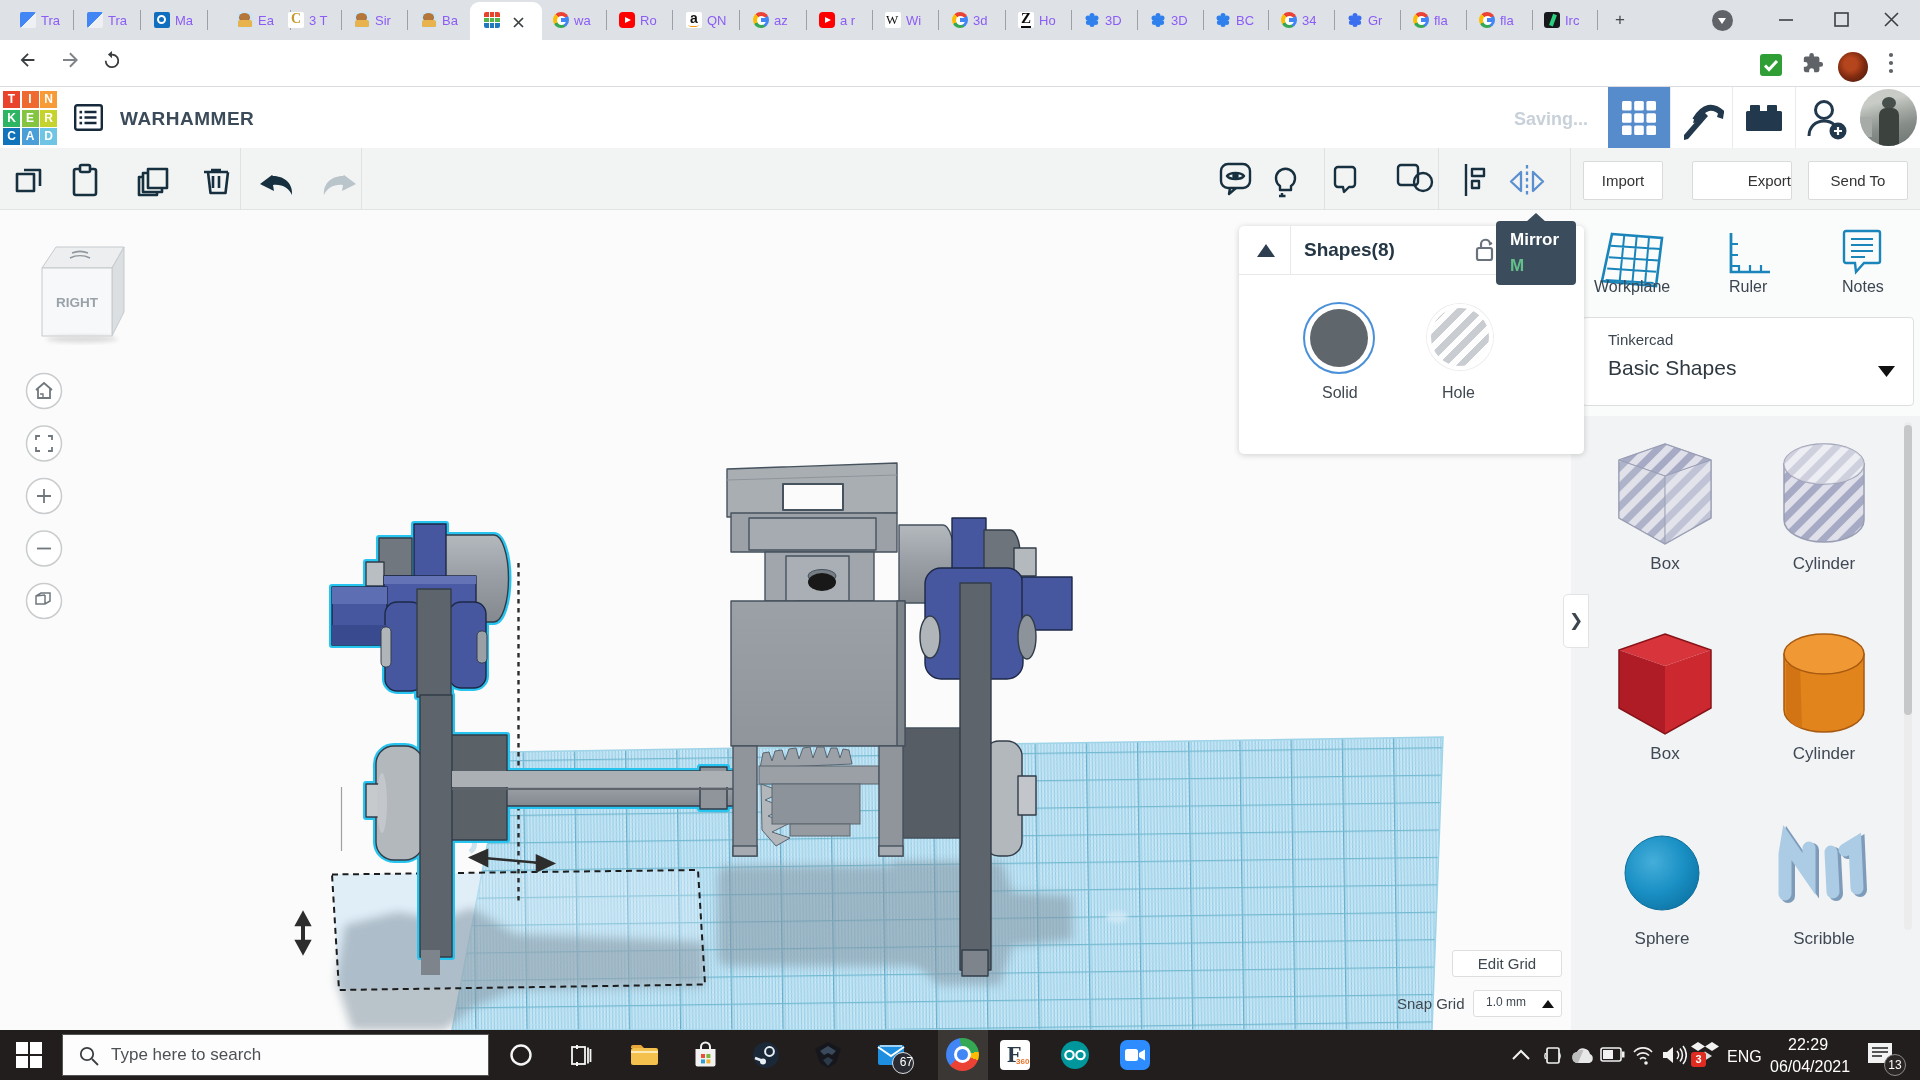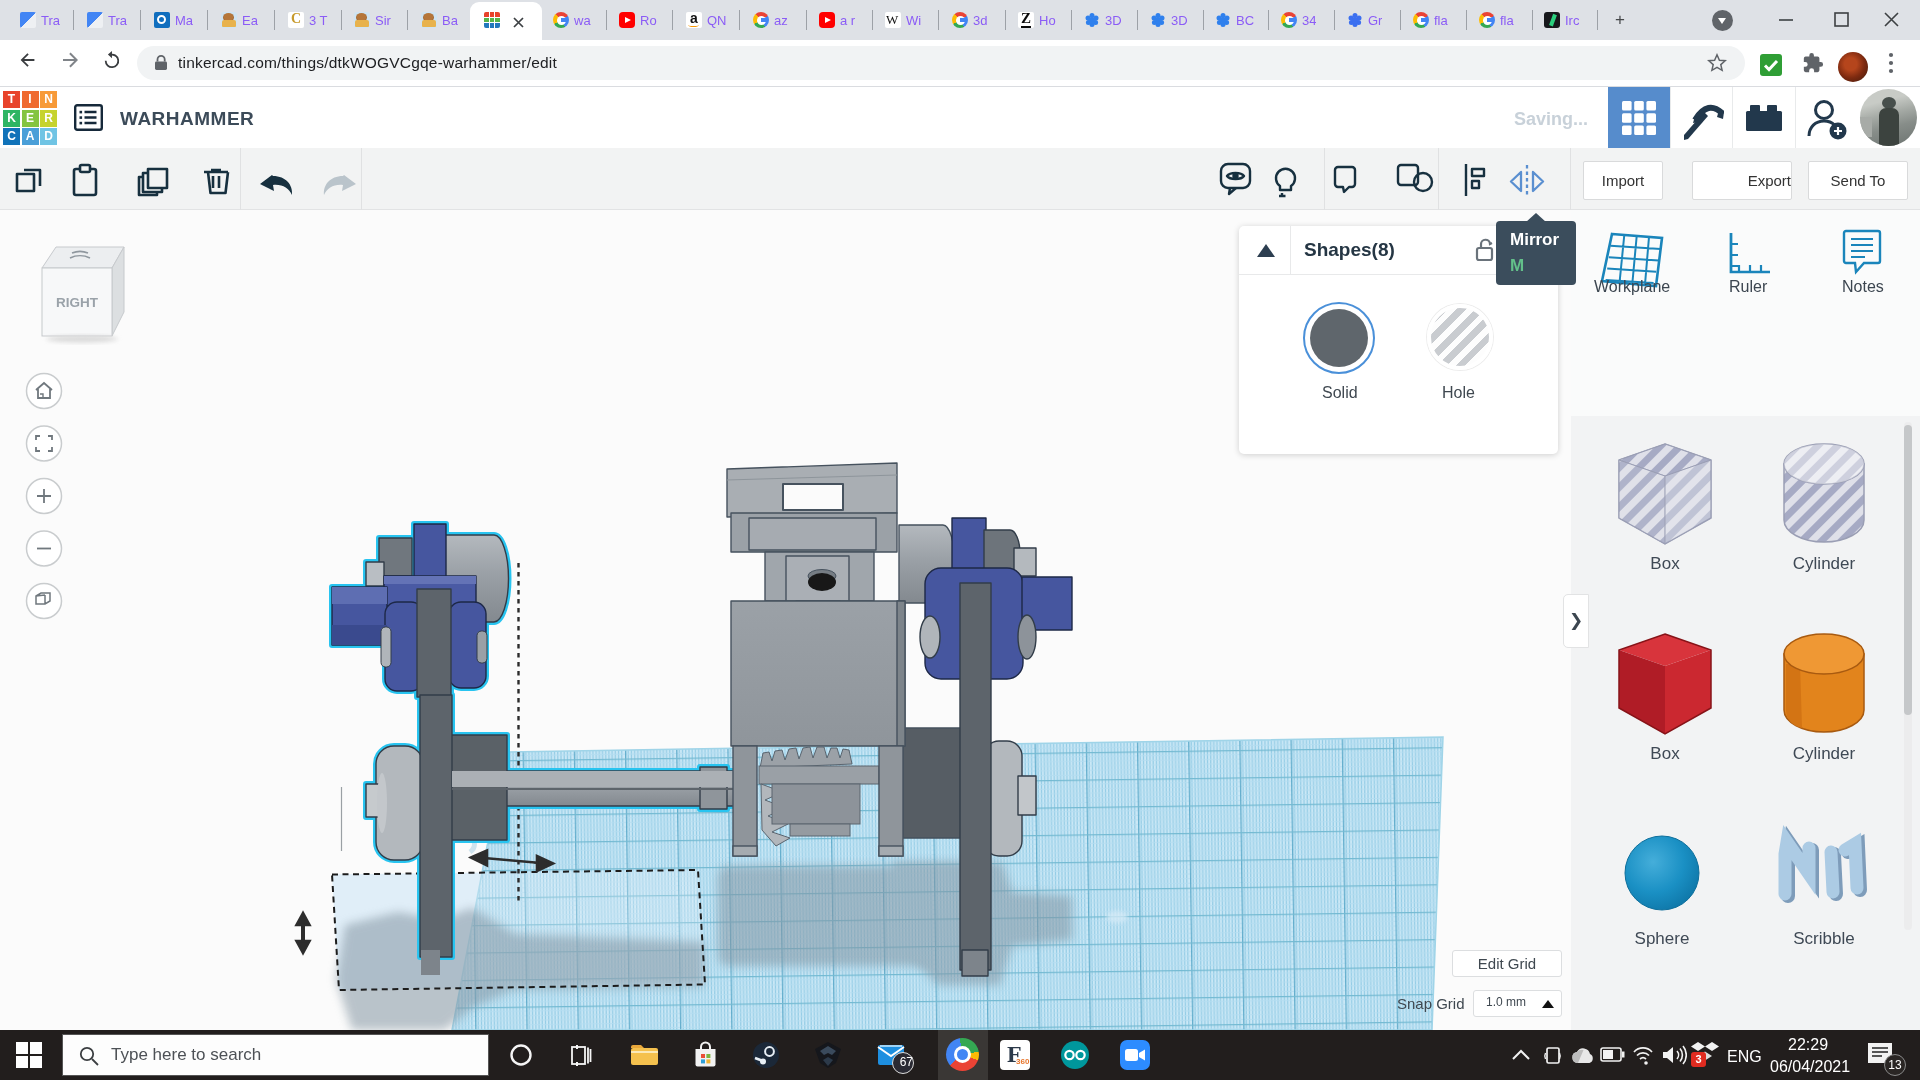--- a/index.html
+++ b/index.html
@@ -65,21 +65,21 @@
     <span class="tx">Tra</span>
     <span class="sep"></span>
   </div>
 <div class="tab" style="left:142px">
     <div class="fv ol">
       <i></i>
     </div>
     <span class="tx">Ma</span>
     <span class="sep"></span>
   </div>
-<div class="tab" style="left:209px">
+<div class="tab" style="left:225px">
     <div class="fv mk"></div>
     <span class="tx">Ea</span>
     <span class="sep"></span>
   </div>
 <div class="tab" style="left:276px">
     <div class="fv cc">
       <i>C</i>
     </div>
     <span class="tx">3 T</span>
     <span class="sep"></span>
@@ -263,30 +263,20 @@
 <div id="navbar">
 <svg class="nicon" style="left:16px" width="24" height="24" viewBox="0 0 24 24">
       <path d="M19 11H7.8l5-5L11.4 4.6 4 12l7.4 7.4L12.8 18l-5-5H19z" fill="#3a3d40" transform="scale(0.92) translate(1,1)"></path>
     </svg>
 <svg class="nicon" style="left:58px" width="24" height="24" viewBox="0 0 24 24">
       <path d="M5 11h11.2l-5-5 1.4-1.4L20 12l-7.4 7.4L11.2 18l5-5H5z" fill="#808489"></path>
     </svg>
 <svg class="nicon" style="left:100px" width="24" height="24" viewBox="0 0 24 24">
       <path d="M12 5V2L7.5 6 12 10V7a6 6 0 11-6 6H4a8 8 0 106-7.75z" fill="#3a3d40" transform="scale(0.9) translate(1.3,1.3)"></path>
     </svg>
-<div id="omni">
-<svg class="abs" style="left:16px;top:8px" width="17" height="18" viewBox="0 0 17 18">
-        <rect x="2" y="7.5" width="12" height="8.5" rx="1.4" fill="#5f6368"></rect>
-        <path d="M4.5 7.5V5.4a3.6 3.6 0 017.2 0v2.1" fill="none" stroke="#5f6368" stroke-width="1.8"></path>
-      </svg>
-<span class="url">tinkercad.com/things/dtkWOGVCgqe-warhammer/edit</span>
-<svg class="abs" style="left:1570px;top:7px" width="20" height="20" viewBox="0 0 20 20">
-        <path d="M10 1.8l2.4 5.4 5.8.5-4.4 3.9 1.3 5.7-5.1-3-5.1 3 1.3-5.7L1.8 7.7l5.8-.5z" fill="none" stroke="#5f6368" stroke-width="1.5"></path>
-      </svg>
-</div>
 <div class="abs" style="left:1760px;top:14px;width:22px;height:22px;background:#2f9e35;border-radius:3px"><svg width="22" height="22" viewBox="0 0 22 22">
         <path d="M5 11.5l4 4 8-8.5" fill="none" stroke="#fff" stroke-width="3"></path>
       </svg></div>
 <svg class="nicon" style="left:1802px;top:12px" width="22" height="22" viewBox="0 0 24 24">
       <path d="M20.5 11H19V7a2 2 0 00-2-2h-4V3.5a2.5 2.5 0 00-5 0V5H4a2 2 0 00-2 2v3.8h1.5a2.7 2.7 0 010 5.4H2V20a2 2 0 002 2h3.8v-1.5a2.7 2.7 0 015.4 0V22H17a2 2 0 002-2v-4h1.5a2.5 2.5 0 000-5z" fill="#5f6368"></path>
     </svg>
 <div class="abs" style="left:1838px;top:12px;width:30px;height:30px;border-radius:50%;background:radial-gradient(circle at 42% 40%,#b5451c 0 25%,#7e2a10 55%,#3a1a0c)"></div>
 <svg class="nicon" style="left:1884px;top:10px" width="14" height="26" viewBox="0 0 14 26">
       <g fill="#5f6368">
         <circle cx="7" cy="5" r="2.1"></circle>
@@ -626,20 +616,27 @@
       </g>
     </svg>
  <span class="abs" style="left:158px;top:68px;font-size:16px;color:#3c4650">Ruler</span>
  <svg class="abs" style="left:271px;top:19px" width="40" height="46" viewBox="0 0 40 46">
       <path d="M4 2h32a2 2 0 012 2v28a2 2 0 01-2 2H22l-8 9-1-9H4a2 2 0 01-2-2V4a2 2 0 012-2z" fill="none" stroke="#1a85bb" stroke-width="2.4"></path>
       <g stroke="#1a85bb" stroke-width="2">
         <path d="M9 10h22M9 16h22M9 22h22M9 28h14"></path>
       </g>
     </svg>
  <span class="abs" style="left:271px;top:68px;font-size:16px;color:#3c4650">Notes</span>
+ <div class="abs" style="left:11px;top:107px;width:332px;height:89px;background:#fff;border:1px solid #dcdee0;border-radius:4px">
+  <span class="abs" style="left:25px;top:13px;font-size:15px;color:#3c4650">Tinkercad</span>
+  <span class="abs" style="left:25px;top:38px;font-size:21px;color:#2e3840">Basic Shapes</span>
+  <svg class="abs" style="left:295px;top:48px" width="17" height="11" viewBox="0 0 17 11">
+        <path d="M0 0h17L8.5 11z" fill="#111"></path>
+      </svg>
+ </div>
  <div class="abs" style="left:0;top:206px;width:349px;height:614px;background:#f2f3f4"></div>
 
  <svg class="abs" style="left:0;top:206px" width="349" height="614" viewBox="0 0 349 614">
   <defs>
    <pattern id="hstr" width="14" height="14" patternUnits="userSpaceOnUse" patternTransform="rotate(45)">
           <rect width="14" height="14" fill="#dfe0e9"></rect>
           <rect width="7" height="14" fill="#a6aac4"></rect>
         </pattern>
    <linearGradient id="redL" x1="0" y1="0" x2="1" y2="0">
           <stop offset="0" stop-color="#9e1f26"></stop>
@@ -689,21 +686,21 @@
    <path d="M-36 28V-12l2-12 22 32V-18M12 26l-2-40M24-16l10-6 2 44" stroke="#7e9cba" stroke-width="14"></path>
    <path d="M-39 26V-14l2-12 22 32V-20M9 24l-2-40M21-18l10-6 2 44" stroke="#accbe4" stroke-width="13"></path>
   </g>
   <text x="253" y="528" font-size="17" fill="#3f4955" text-anchor="middle">Scribble</text>
  </svg>
  <div class="abs" style="left:333px;top:212px;width:8px;height:508px;background:#ececed;border-radius:4px"></div>
  <div class="abs" style="left:333px;top:215px;width:8px;height:290px;background:#c5c7c9;border-radius:4px"></div>
 </div>
 
 <div class="abs" style="left:1563px;top:594px;width:26px;height:54px;background:#fff;border:1px solid #e2e3e4;border-radius:5px 0 0 5px;font-size:17px;color:#3c4650;text-align:center;line-height:52px">❯</div>
-<div class="abs" id="shapespop" style="left:1239px;top:226px;width:319px;height:228px;background:#fff;border-radius:5px;box-shadow:0 1px 6px rgba(0,0,0,.18)">
+<div class="abs" id="shapespop" style="left:1239px;top:226px;width:345px;height:228px;background:#fff;border-radius:5px;box-shadow:0 1px 6px rgba(0,0,0,.18)">
  <svg class="abs" style="left:18px;top:18px" width="18" height="13" viewBox="0 0 18 13">
       <path d="M0 13h18L9 0z" fill="#2c3e50"></path>
     </svg>
  <div class="abs" style="left:51px;top:0;width:1px;height:48px;background:#e8e9ea"></div>
  <span class="abs" style="left:65px;top:13px;font:bold 19px 'Liberation Sans';color:#253644">Shapes(8)</span>
  <svg class="abs" style="left:235px;top:11px" width="24" height="26" viewBox="0 0 24 26">
       <rect x="3" y="11" width="15" height="12" rx="2" fill="none" stroke="#6a737b" stroke-width="2.2"></rect>
       <path d="M7 11V7.5A4.5 4.5 0 0116 7l2-1" fill="none" stroke="#6a737b" stroke-width="2.2"></path>
     </svg>
  <div class="abs" style="left:0;top:48px;width:319px;height:1px;background:#e8e9ea"></div>

